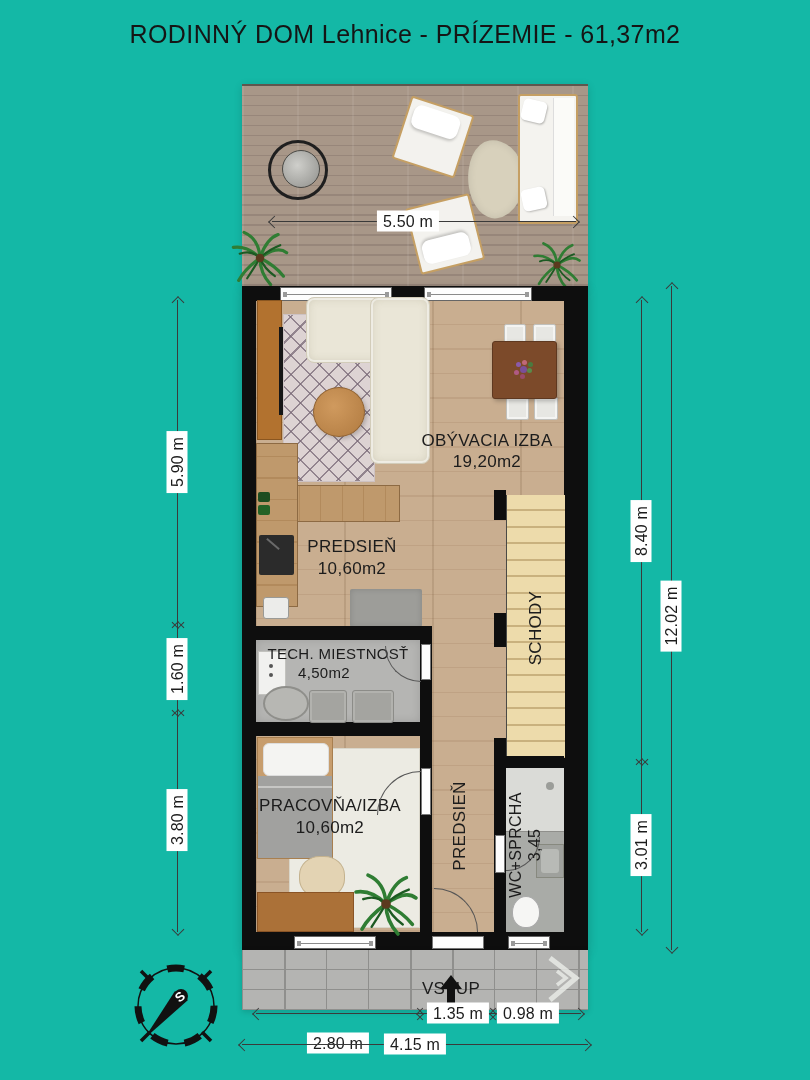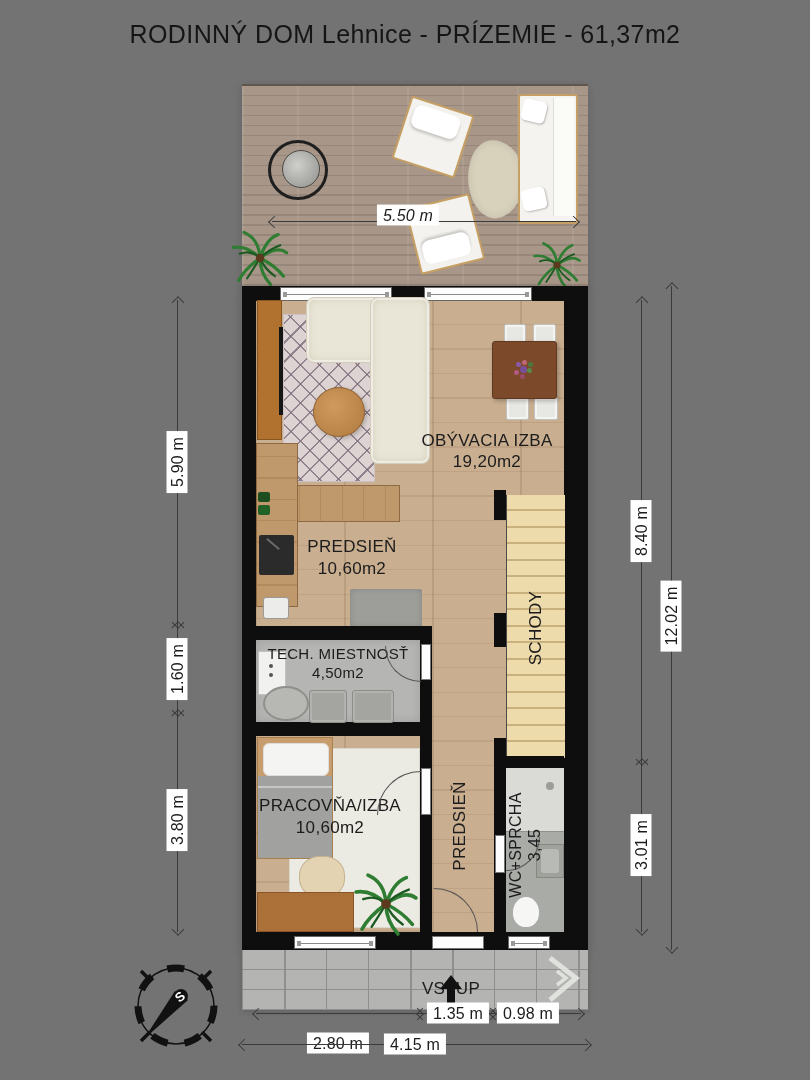--- a/index.html
+++ b/index.html
@@ -1,16 +1,16 @@
 <!DOCTYPE html>
 <html lang="sk"><head>
 <meta charset="utf-8">
 <style>
   html,body{margin:0;padding:0;background:#fff;}
-  #canvas{position:relative;width:810px;height:1080px;background:#737373;overflow:hidden;
+  #canvas{position:relative;width:810px;height:1080px;background:#14b8a6;overflow:hidden;
           font-family:"Liberation Sans",sans-serif;color:#1c1c1c;}
   .abs{position:absolute;}
   .lbl{position:absolute;transform:translate(-50%,-50%);font-size:17px;color:#1c1c1c;
        white-space:nowrap;text-align:center;letter-spacing:.3px;line-height:20px;}
   .lbl.v{transform:translate(-50%,-50%) rotate(-90deg);}
   .lbl.sm{font-size:15px;}
   .dimlabel{background:#fff;padding:0 6px;font-size:16px;letter-spacing:.2px;line-height:21px;}
   .dim{position:absolute;}
   .dim.h{height:0;border-top:1.3px solid #3a3a3a;}
   .dim.v{width:0;border-left:1.3px solid #3a3a3a;}
@@ -111,21 +111,21 @@
           <path d="M30 30 Q34 40 44 47"></path>
           <path d="M30 30 Q24 40 18 49"></path>
       </g>
       <circle cx="30" cy="30" r="4" fill="#5b3a1e"></circle>
     </svg>
 
     <div class="dim h" style="left:30px;top:135px;width:304px;">
       <span class="ah left"></span>
         <span class="ah right"></span>
     </div>
-    <div class="lbl dimlabel" style="left:166px;top:129px;font-style:italic;">5.50 m</div>
+    <div class="lbl dimlabel" style="left:166px;top:135px;">5.50 m</div>
   </div>
 
   <div class="abs" style="left:242px;top:286px;width:346px;height:664px;background:#0e0e0e;box-shadow:0 3px 10px rgba(0,0,0,.2);"></div>
 
   <div class="abs wood" style="left:256px;top:301px;width:308px;height:631px;"></div>
 
   <div class="win" style="left:280px;top:287px;width:112px;height:14px;">
       <span class="bar"></span>
     </div>
   <div class="win" style="left:424px;top:287px;width:108px;height:14px;">
@@ -170,21 +170,21 @@
   <div class="wall" style="left:242px;top:626px;width:190px;height:14px;"></div>
   <div class="abs" style="left:256px;top:640px;width:164px;height:82px;background:#b5b5b3;box-shadow:inset 0 0 10px rgba(0,0,0,.12);"></div>
   <div class="wall" style="left:242px;top:722px;width:190px;height:14px;"></div>
   <div class="abs" style="left:258px;top:651px;width:26px;height:42px;background:#f1f1ef;border:1px solid #c2c2be;">
     <div class="abs" style="left:10px;top:12px;width:4px;height:4px;border-radius:50%;background:#555;box-shadow:0 9px 0 #555;"></div>
   </div>
   <div class="abs" style="left:263px;top:686px;width:46px;height:35px;border-radius:50%;background:#b7b7b3;border:2px solid #8f8f8b;box-sizing:border-box;"></div>
   <div class="appl" style="left:309px;top:690px;width:36px;height:31px;"></div>
   <div class="appl" style="left:352px;top:690px;width:40px;height:31px;"></div>
   <div class="lbl sm" style="left:338px;top:654px;text-align:center;">TECH. MIESTNOSŤ</div>
-  <div class="lbl sm" style="left:338px;top:673px;">4,50m2</div>
+  <div class="lbl sm" style="left:324px;top:673px;">4,50m2</div>
 
   <div class="abs wood" style="left:256px;top:736px;width:164px;height:196px;"></div>
   <div class="abs" style="left:289px;top:748px;width:131px;height:180px;background:#ecebe3;border:1px solid #d9d6ca;box-sizing:border-box;"></div>
   <div class="abs" style="left:257px;top:737px;width:76px;height:122px;background:#c79d6d;border:1px solid #a87f4f;box-sizing:border-box;">
     <div class="abs" style="left:5px;top:5px;width:64px;height:31px;background:#f4f4f2;border:1px solid #ddd;border-radius:6px;"></div>
     <div class="abs" style="left:0;top:38px;width:74px;height:82px;background:#a1a19f;">
       <div class="abs" style="left:0;top:10px;width:74px;height:2px;background:#c6c6c4;"></div>
     </div>
   </div>
   <div class="abs" style="left:299px;top:856px;width:44px;height:40px;background:#e3d3b3;border:1px solid #c4b28e;border-radius:45%;"></div>

